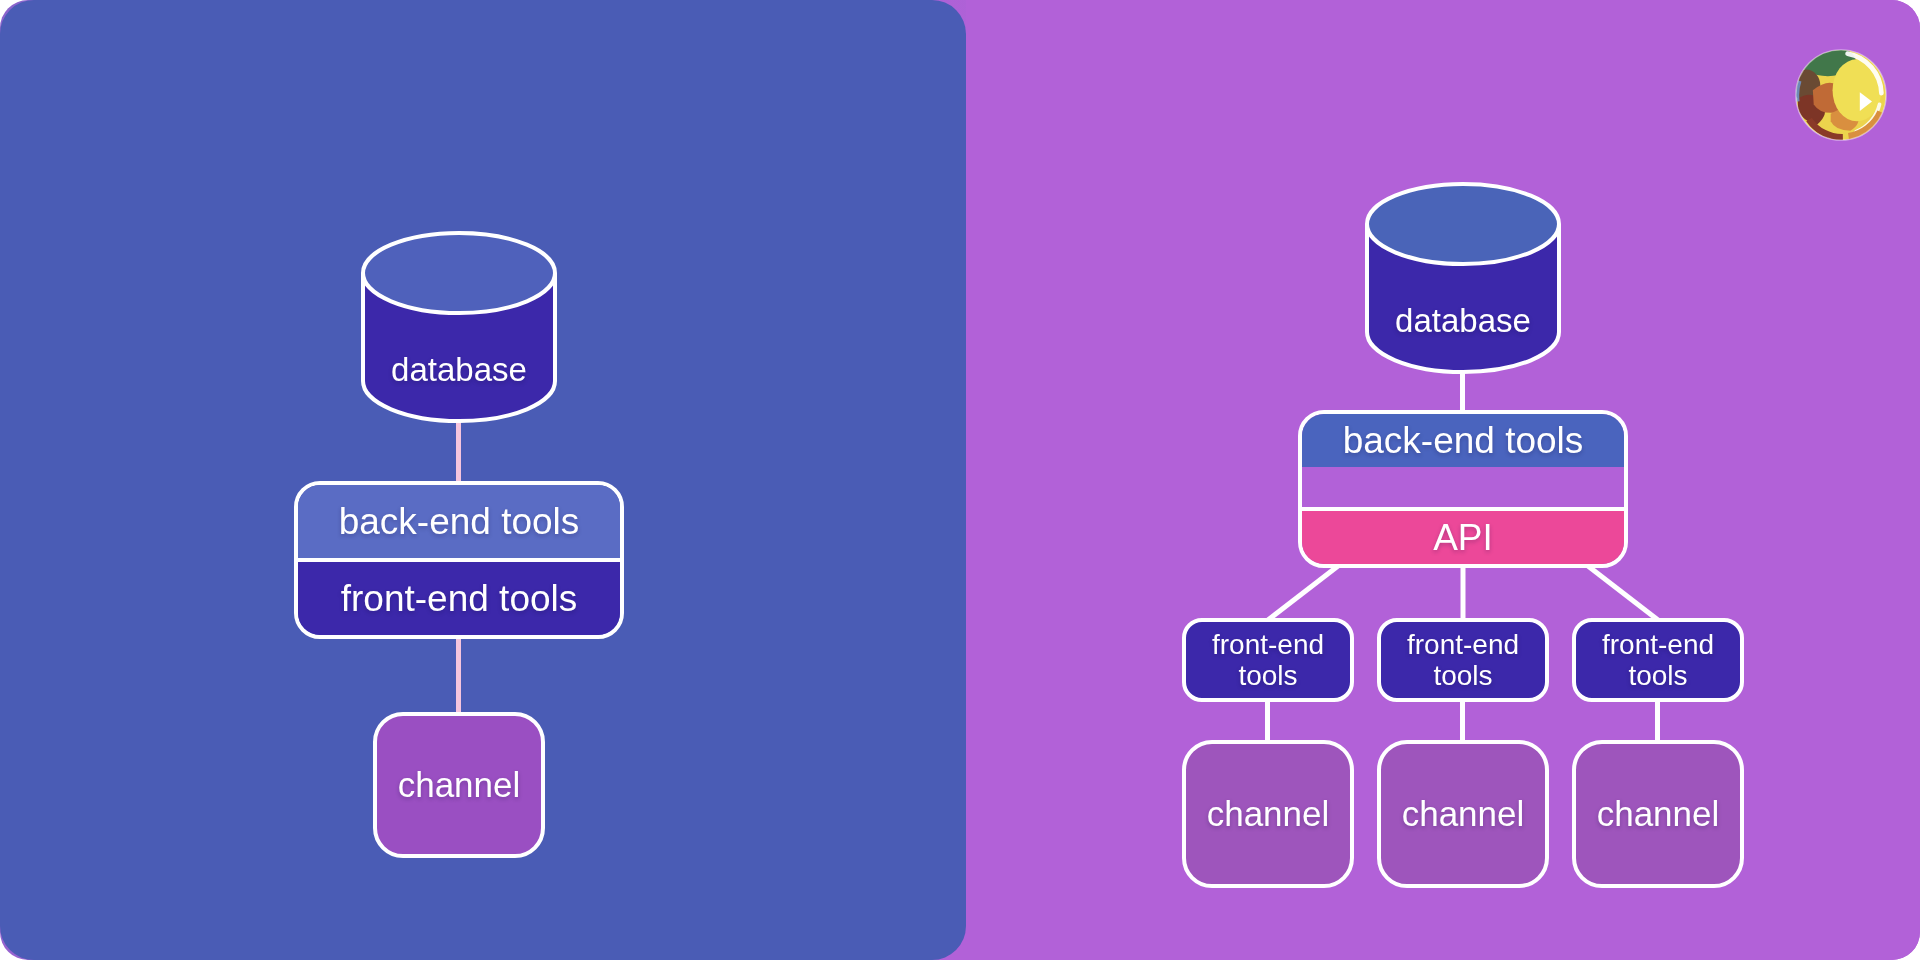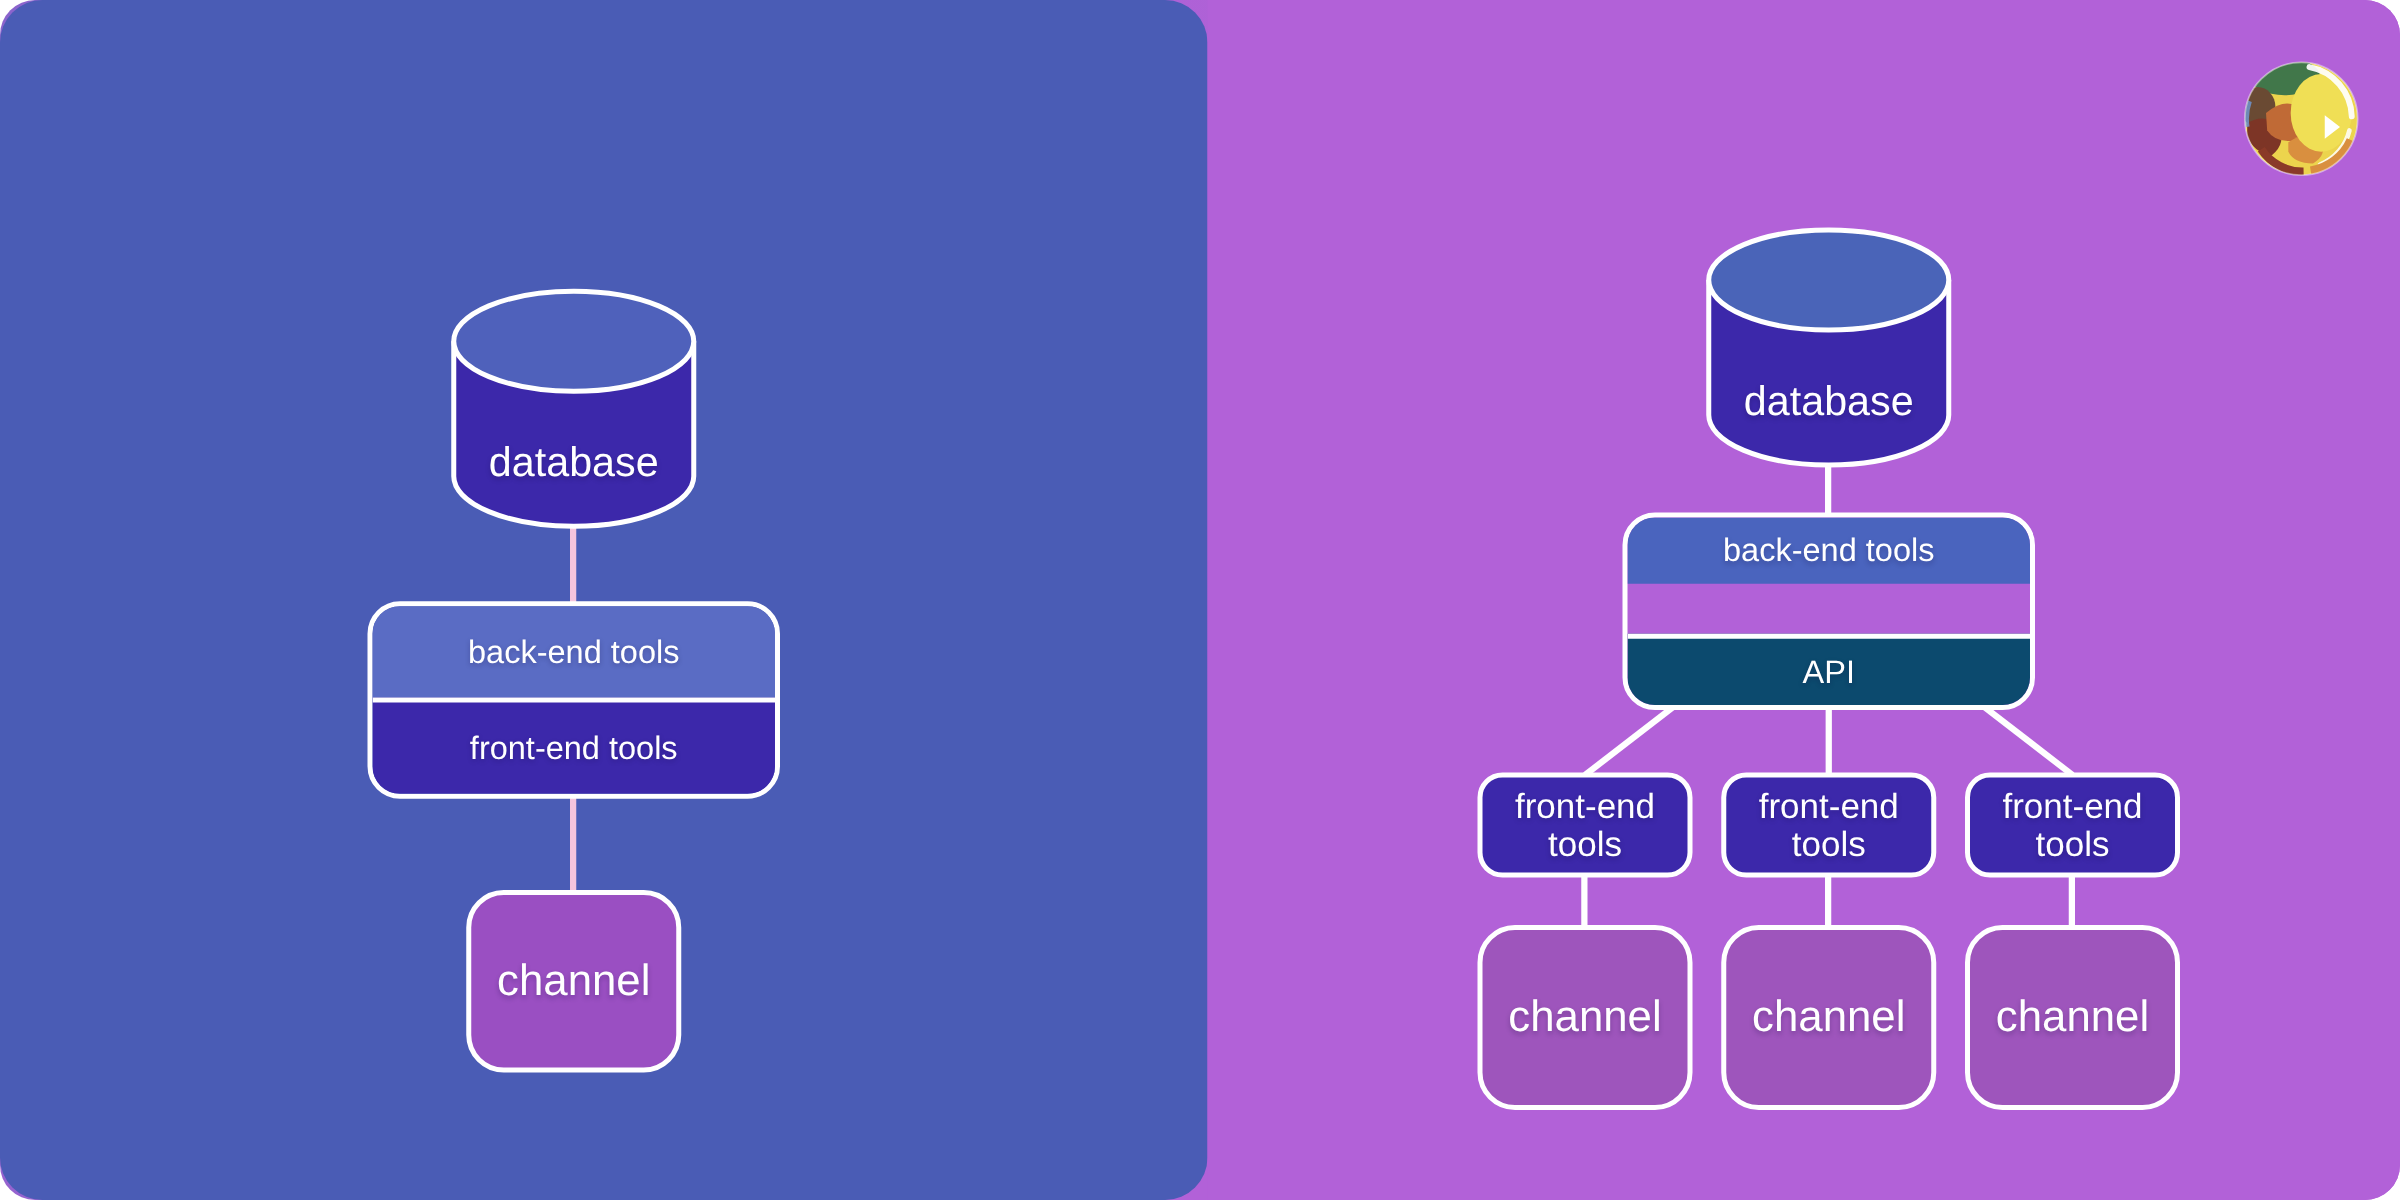--- a/index.html
+++ b/index.html
@@ -48,21 +48,21 @@
     position: absolute;
     width: 330px; height: 158px;
     border: 4px solid #ffffff;
     border-radius: 26px;
     overflow: hidden;
     display: flex; flex-direction: column;
   }
   .stackbox .row {
     flex: 1;
     display: flex; align-items: center; justify-content: center;
-    font-size: 26px;
+    font-size: 37px;
     text-shadow: 0 2px 4px rgba(20,10,60,.25);
   }
   .stackbox .row + .row { border-top: 4px solid #ffffff; }
   .stack-left  { left: 294px; top: 481px; }
   .stack-right { left: 332px; top: 410px; }
 
   
   .channel-box {
     position: absolute;
     border: 4px solid #ffffff;
@@ -174,21 +174,21 @@
         <path d="M4 46 L4 154 A96 40 0 0 0 196 154 L196 46" stroke="#ffffff" stroke-width="4" stroke-linejoin="round" fill="#3c28aa"></path>
         <ellipse cx="100" cy="46" rx="96" ry="40" stroke="#ffffff" stroke-width="4" fill="#4a64b8"></ellipse>
       </svg>
       <div class="cyl-label">database</div>
     </div>
 
     <div class="stackbox stack-right">
       <div class="row" style="background-color: rgb(74, 100, 190);">
         <span>back-end tools</span>
       </div>
-      <div class="row" style="background-color: #0c4a6e; margin-top: 40px;">
+      <div class="row" style="background-color: #ec4899; margin-top: 40px;">
         <span>API</span>
       </div>
     </div>
 
     <div class="fe-box fe-1" style="background-color: rgb(60, 40, 170);">
       <span>front-end tools</span>
     </div>
     <div class="fe-box fe-2" style="background-color: rgb(60, 40, 170);">
       <span>front-end tools</span>
     </div>

